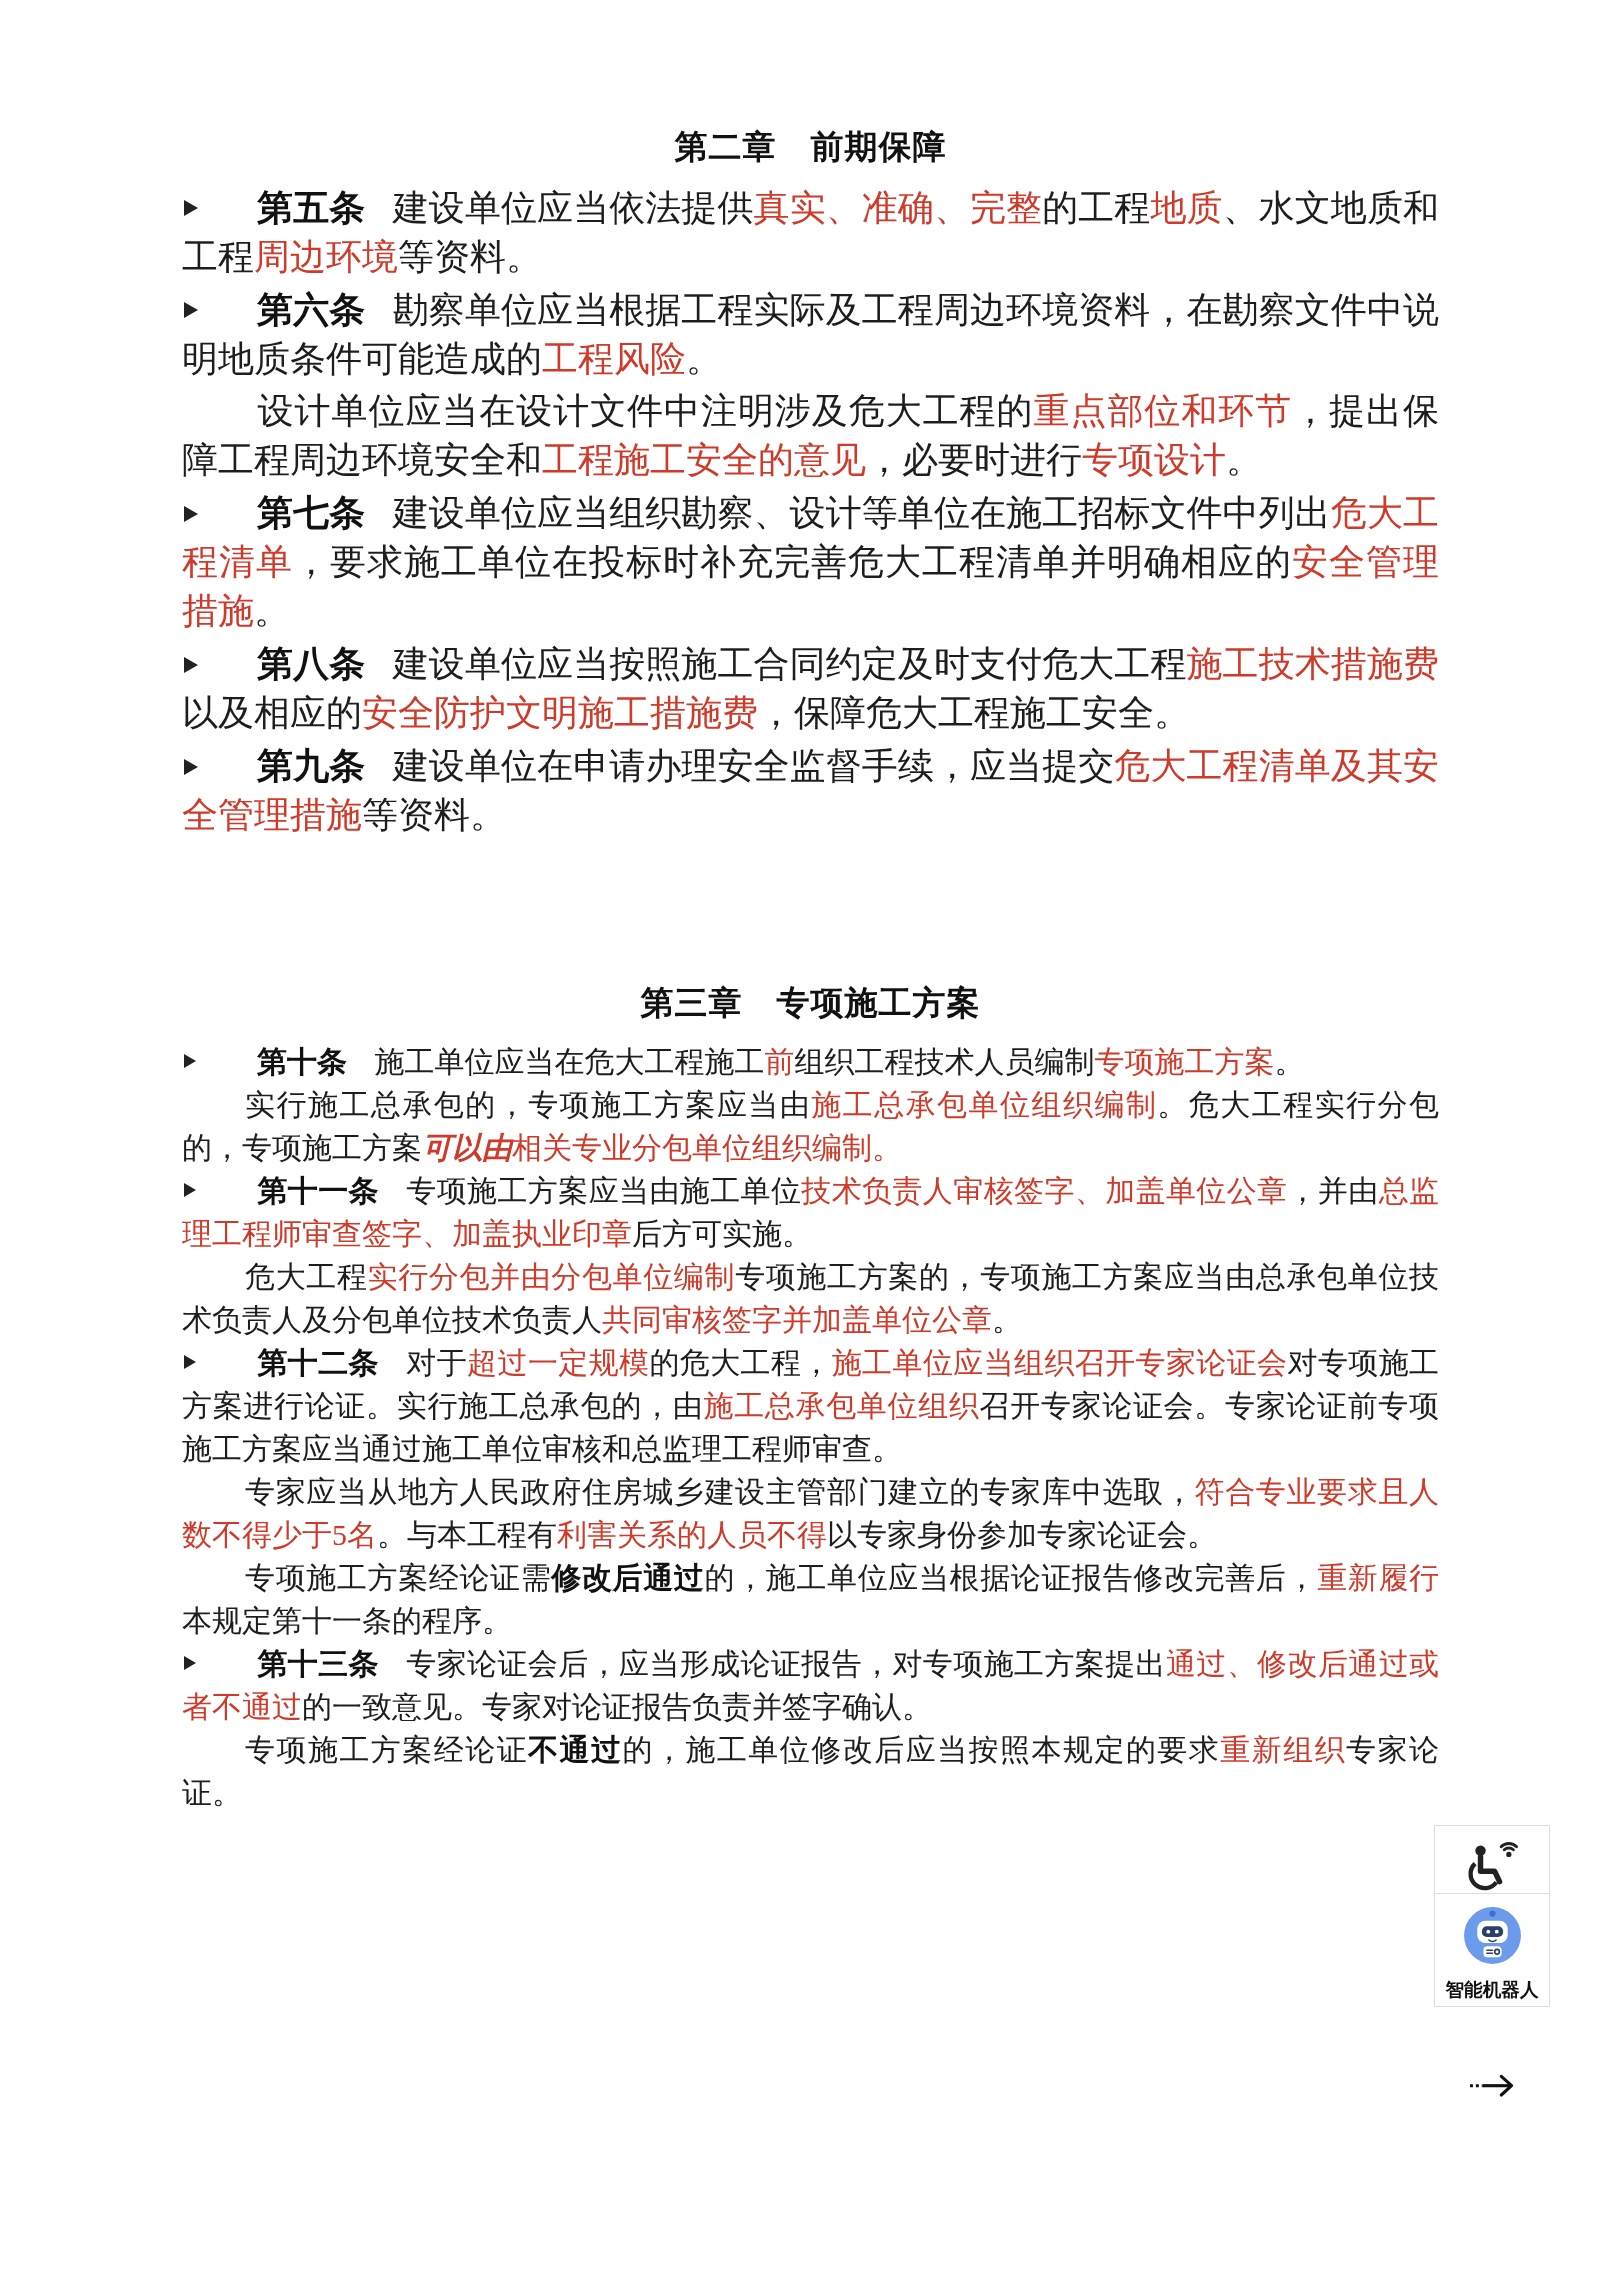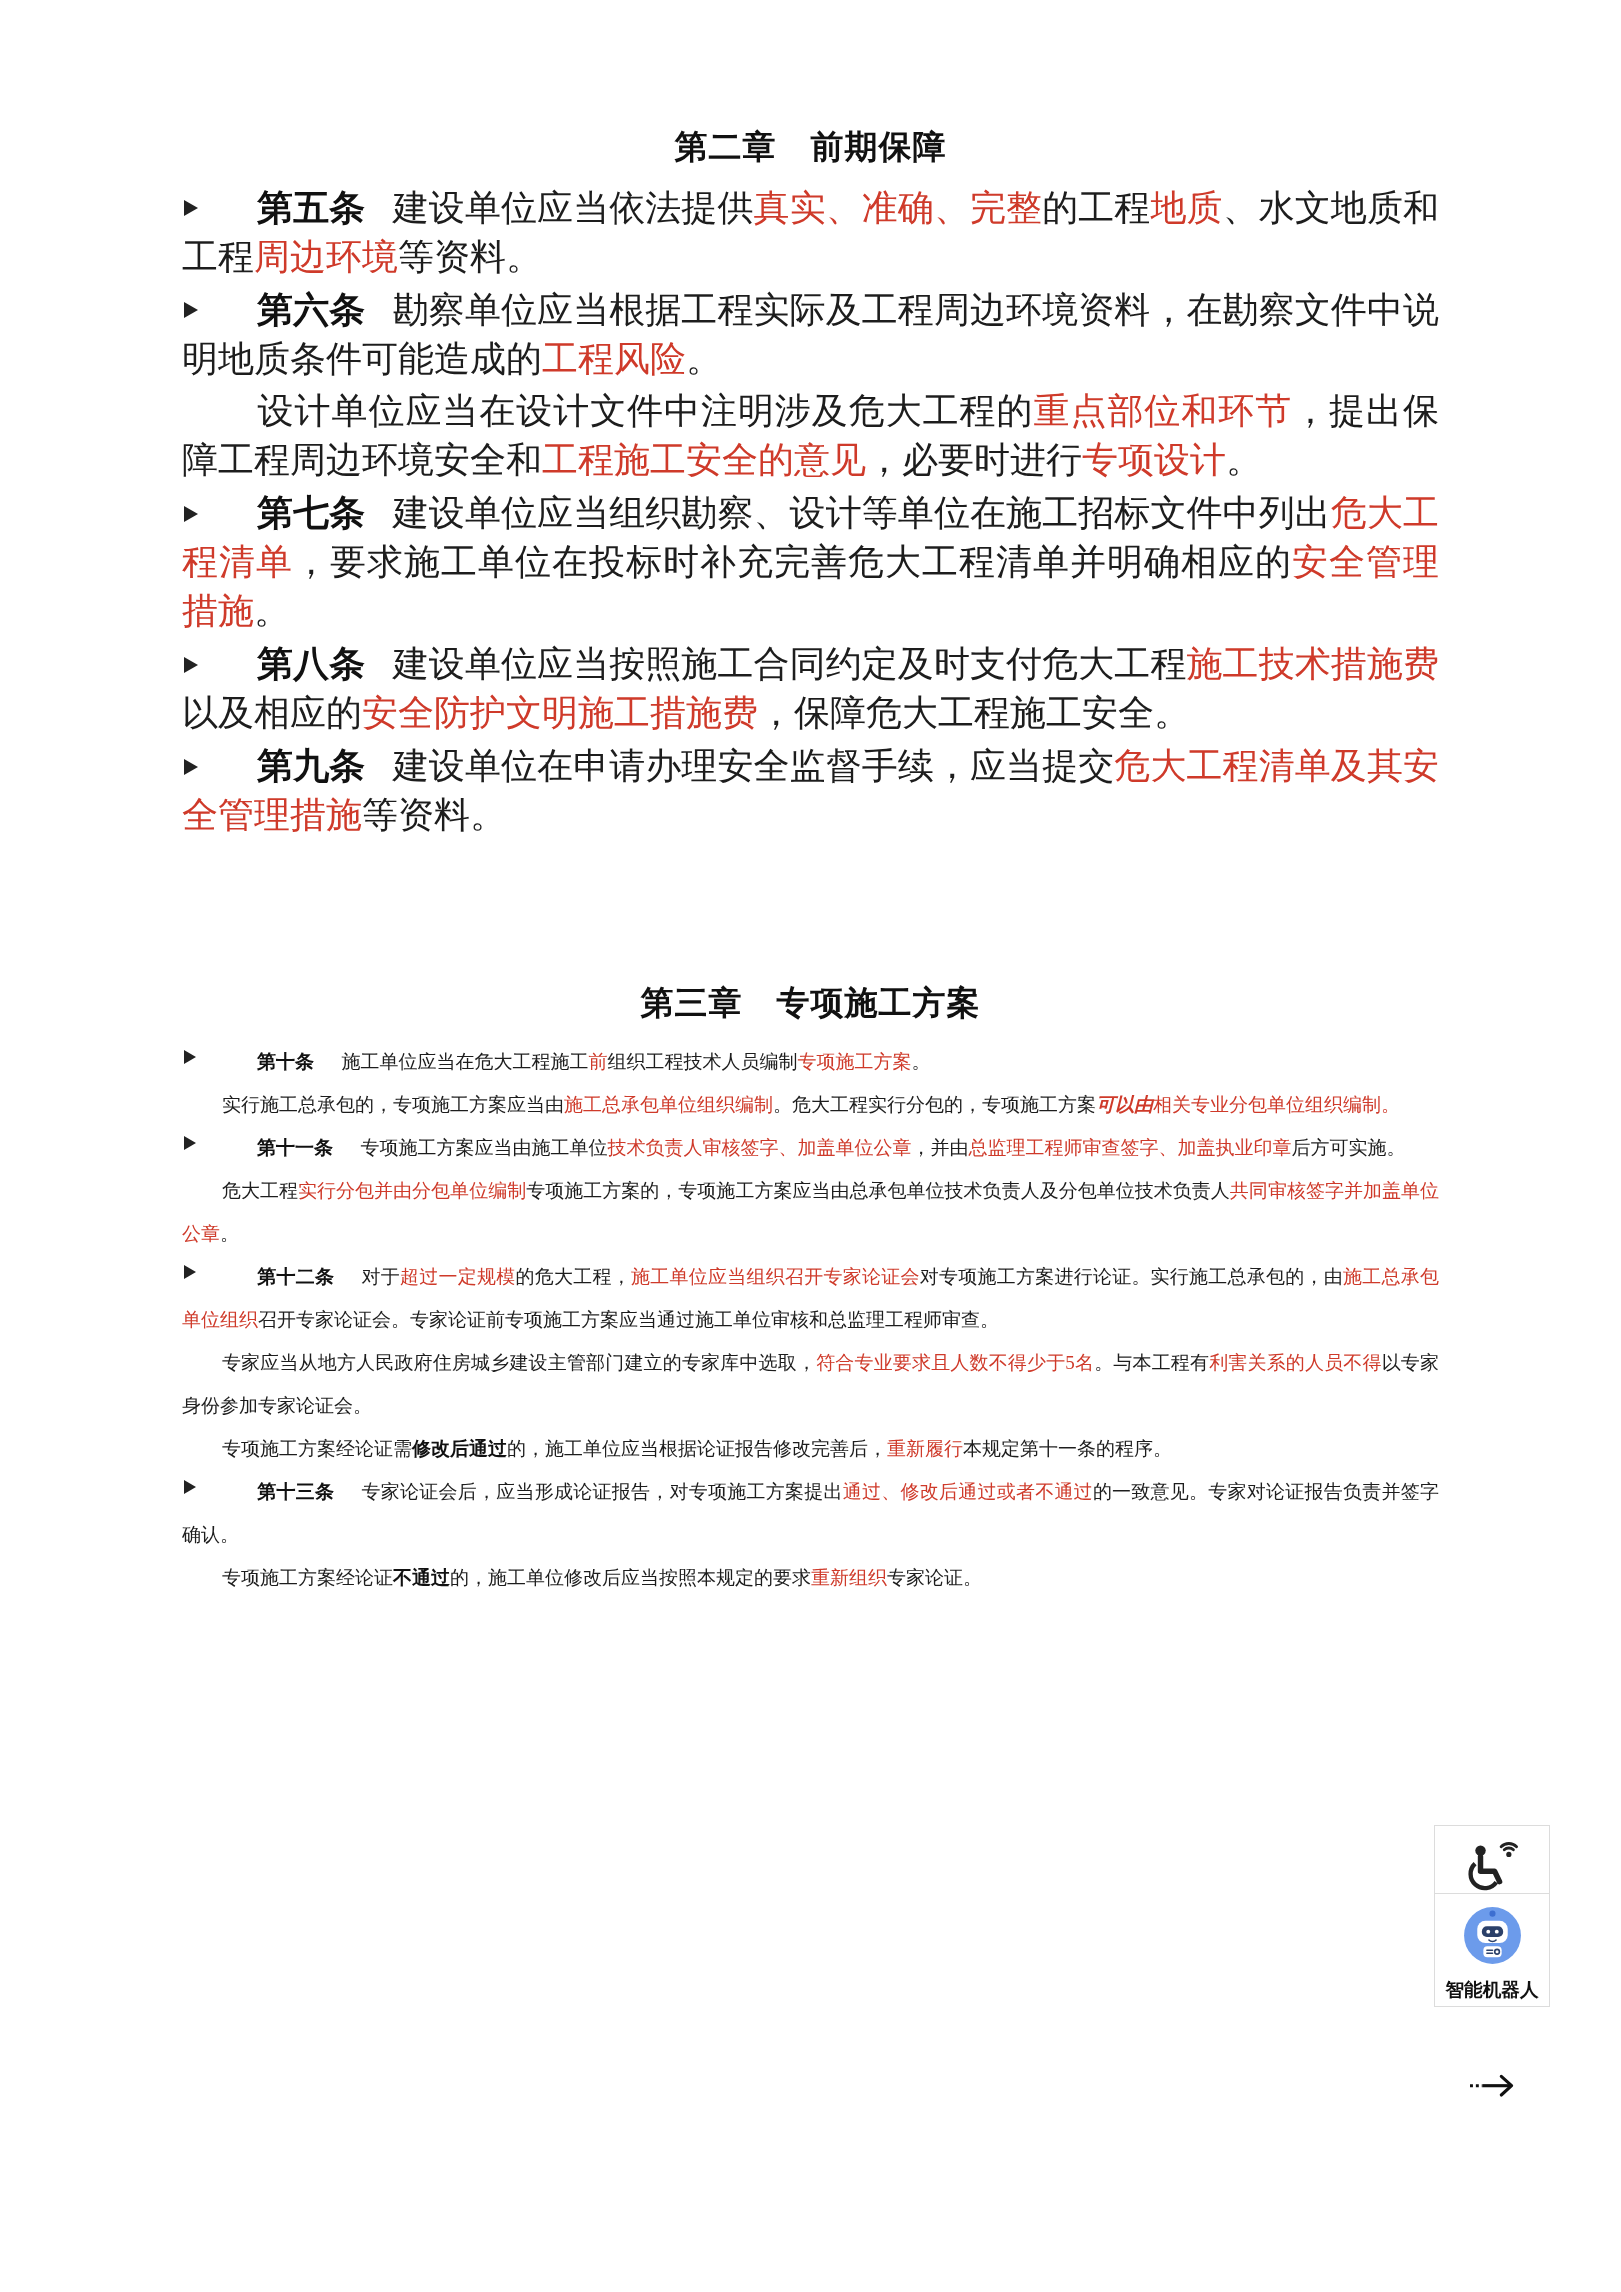--- a/index.html
+++ b/index.html
@@ -13,21 +13,21 @@
   .chapter-title{
     text-align:center;font-size:33px;font-weight:700;color:#111;
     margin:0 0 15.7px 0;line-height:41px;letter-spacing:1px;
   }
   .chapter+.chapter{margin-top:143px;}
   .para{
     margin:0;text-align:justify;text-justify:inter-ideograph;
     word-break:break-all;
   }
   .s0 .para{font-size:36px;line-height:49px;margin:0 0 3.9px 0;}
-  .s1 .para{font-size:19px;line-height:43px;margin:0;}
+  .s1 .para{font-size:30px;line-height:43px;margin:0;}
   .para.indent{text-indent:2.1em;}
   .bullet{
     display:inline-block;width:75px;vertical-align:baseline;
     position:relative;height:1px;
   }
   .bullet::before{
     content:"";position:absolute;left:2px;top:-18.6px;
     width:0;height:0;
     border-left:14.7px solid #222;
     border-top:8.8px solid transparent;

